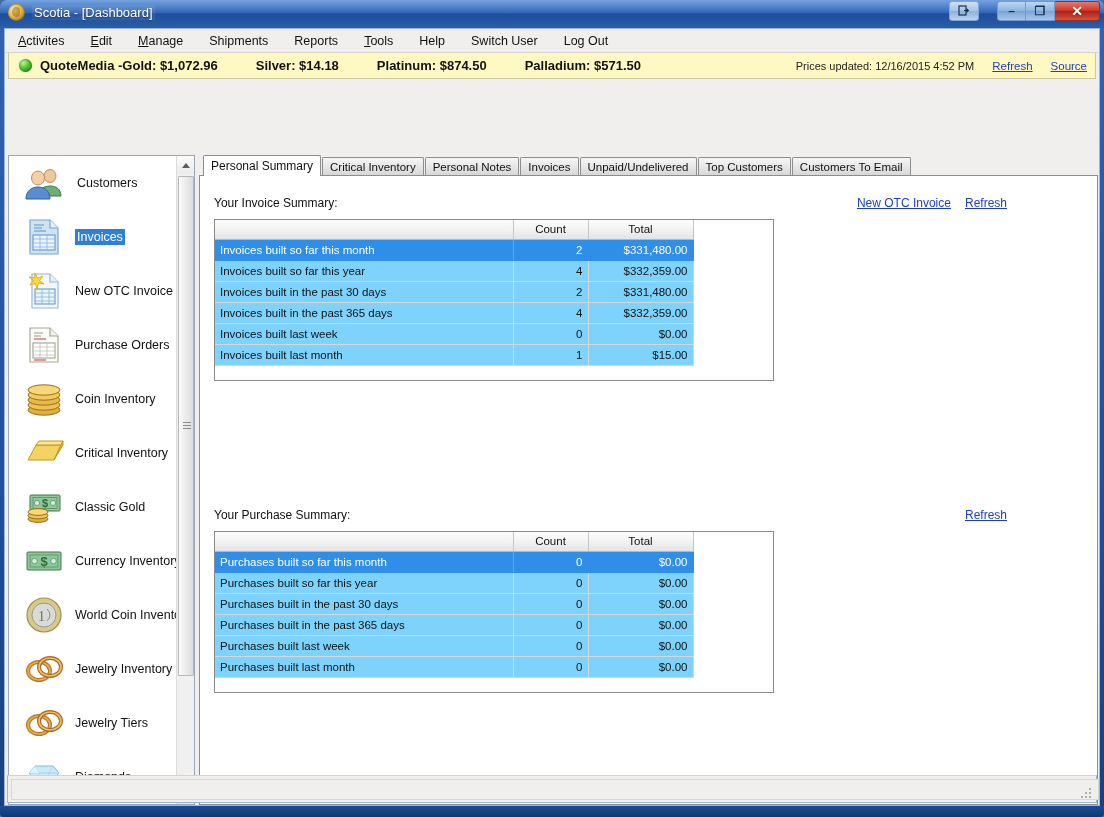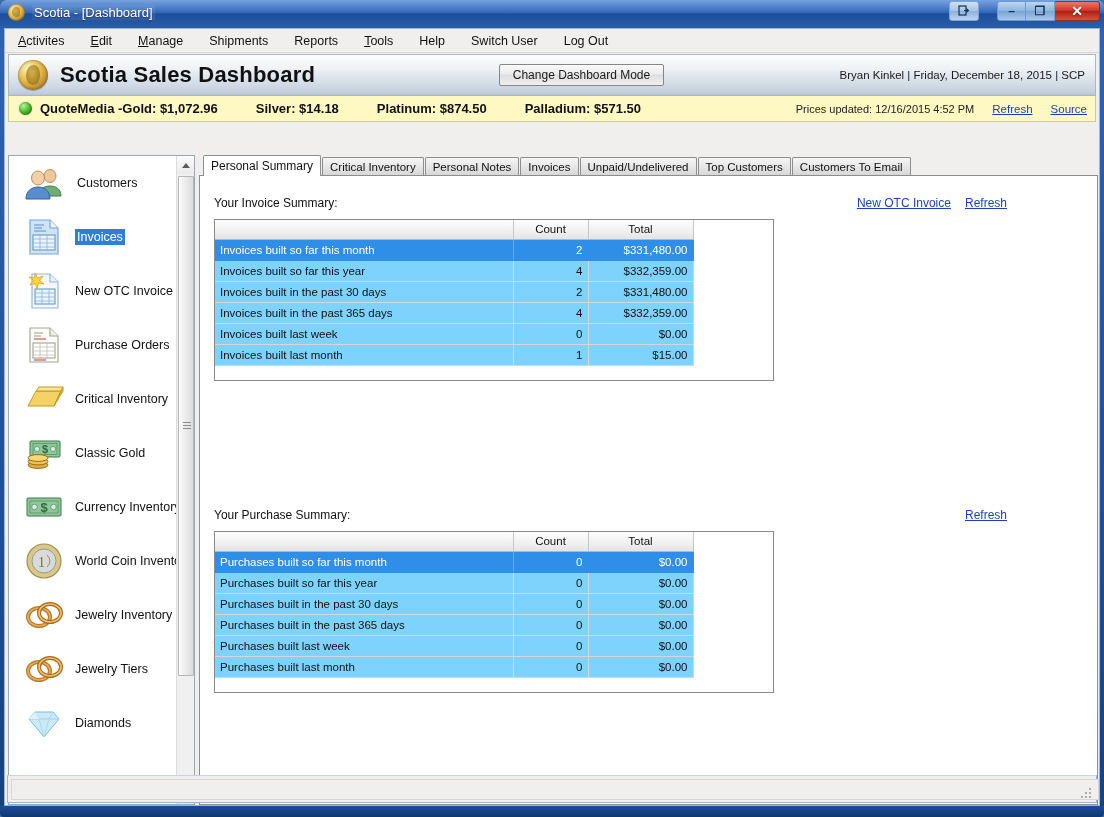--- a/index.html
+++ b/index.html
@@ -413,26 +413,20 @@
       <div class="menu-item"><u>E</u><span>dit</span></div>
       <div class="menu-item"><u>M</u><span>anage</span></div>
       <div class="menu-item">Shipments</div>
       <div class="menu-item">Reports</div>
       <div class="menu-item"><u>T</u><span>ools</span></div>
       <div class="menu-item">Help</div>
       <div class="menu-item">Switch User</div>
       <div class="menu-item">Log Out</div>
     </div>
 
-    <div id="banner">
-      <div id="banner-logo"></div>
-      <div id="banner-title">Scotia Sales Dashboard</div>
-      <div id="dash-mode-btn">Change Dashboard Mode</div>
-      <div id="banner-user">Bryan Kinkel | Friday, December 18, 2015 | SCP</div>
-    </div>
 
     <div id="ticker">
       <div id="ticker-led"></div>
       <div class="tick-item" id="tick-source">QuoteMedia - </div>
       <div class="tick-item" id="tick-gold">Gold: $1,072.96</div>
       <div class="tick-item" id="tick-silver">Silver: $14.18</div>
       <div class="tick-item" id="tick-plat">Platinum: $874.50</div>
       <div class="tick-item" id="tick-pall">Palladium: $571.50</div>
       <div id="ticker-right">
         <span id="prices-updated">Prices updated: 12/16/2015 4:52 PM</span>
@@ -502,20 +496,34 @@
                 <rect x="10" y="19" width="22" height="15" fill="#fff" stroke="#9a9a8c" stroke-width="1"></rect>
                 <g stroke="#c3c3b4" stroke-width=".8">
                     <path d="M10 23h22M10 27h22M10 31h22M17 19v15M24 19v15"></path>
                   </g>
                 <path d="M11 36h12" stroke="#d05b4f" stroke-width="1.2"></path>
               </svg>
             </span>
             <span class="side-label">Purchase Orders</span>
           </div>
 
+          <div class="side-item">
+            <span class="side-ico">
+              <svg width="42" height="42" viewBox="0 0 42 42">
+                <g stroke="#9a7018" stroke-width="1">
+                  <ellipse cx="21" cy="32" rx="16" ry="5.2" fill="#e0ae3c"></ellipse>
+                  <ellipse cx="21" cy="27" rx="16" ry="5.2" fill="#efc255"></ellipse>
+                  <ellipse cx="21" cy="22" rx="16" ry="5.2" fill="#e6b948"></ellipse>
+                  <ellipse cx="21" cy="17" rx="16" ry="5.2" fill="#f2ca62"></ellipse>
+                  <ellipse cx="21" cy="12" rx="16" ry="5.2" fill="#f7d778"></ellipse>
+                </g>
+              </svg>
+            </span>
+            <span class="side-label">Coin Inventory</span>
+          </div>
 
           <div class="side-item">
             <span class="side-ico">
               <svg width="42" height="42" viewBox="0 0 42 42">
                 <path d="M5 28 L13 13 L38 13 L31 28 Z" fill="#f5d264" stroke="#c49a1e" stroke-width="1"></path>
                 <path d="M13 13 L16 9 L40 9 L38 13 Z" fill="#fae89a" stroke="#c49a1e" stroke-width="1"></path>
                 <path d="M38 13 L40 9 L40 13 L31 28 Z" fill="#e2b33a" stroke="#c49a1e" stroke-width="1"></path>
               </svg>
             </span>
             <span class="side-label">Critical Inventory</span>

